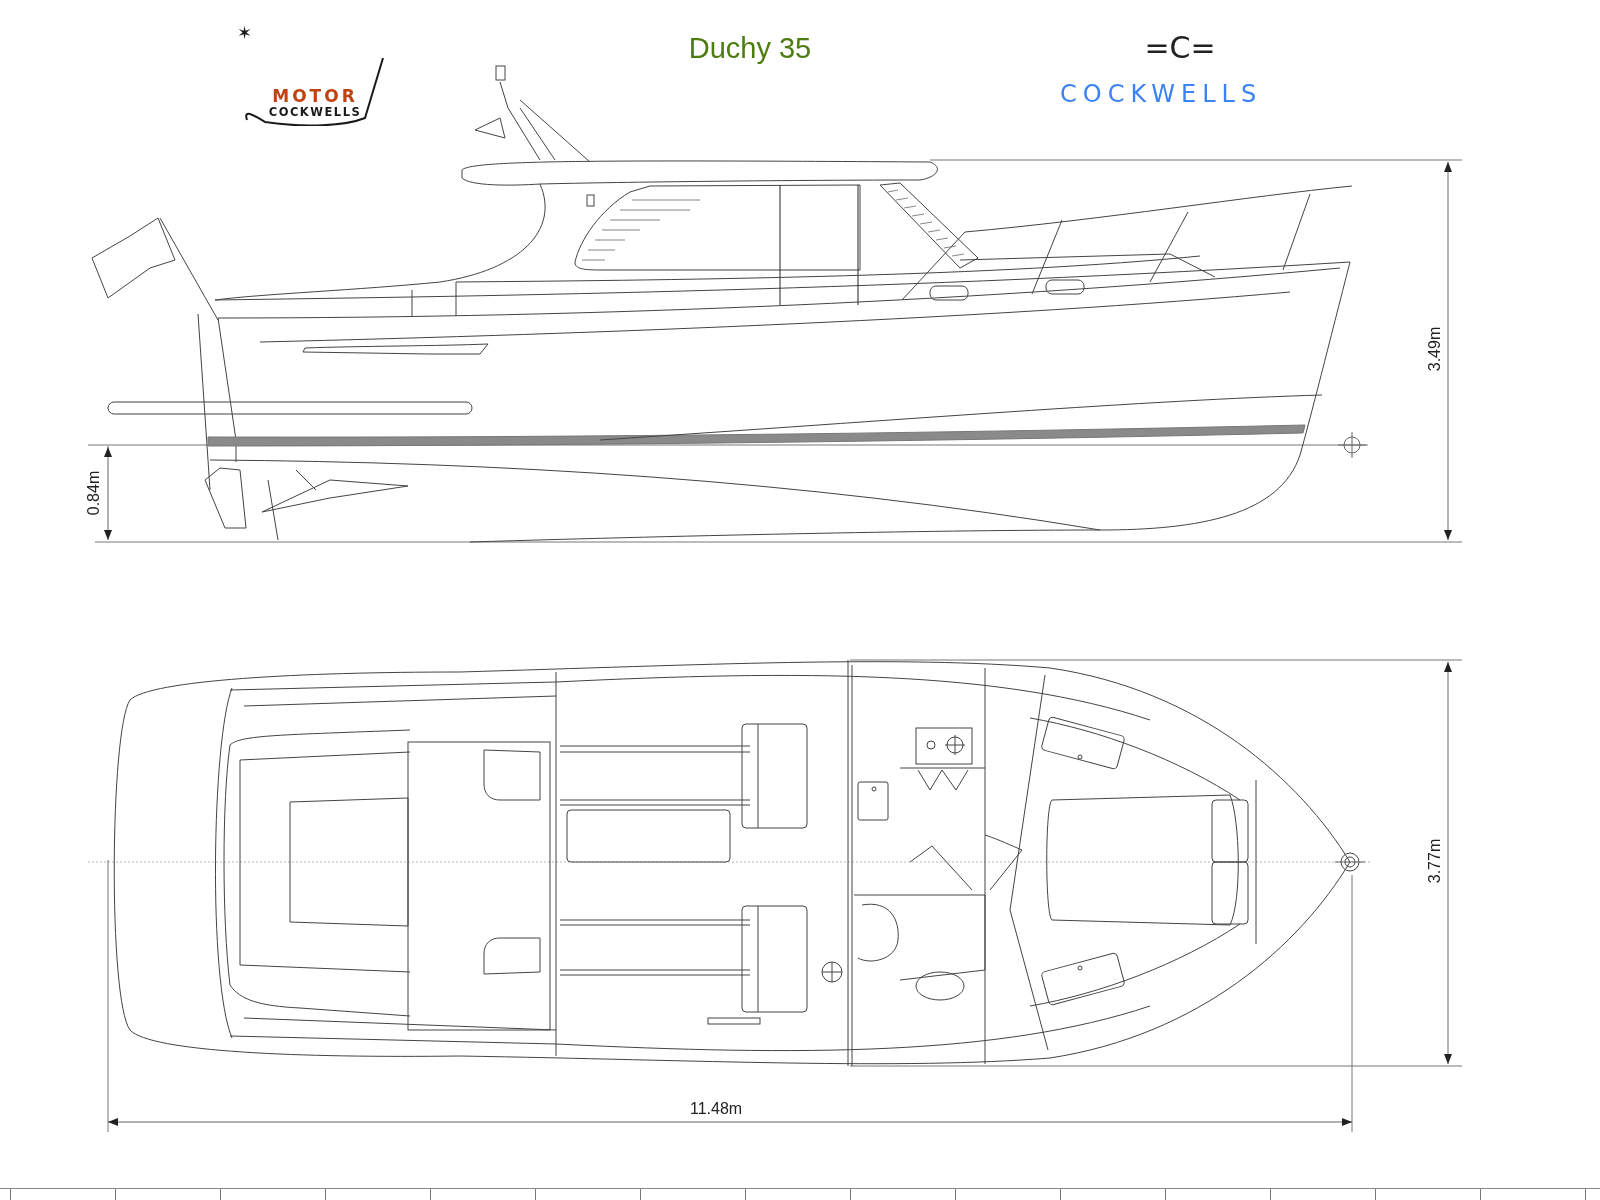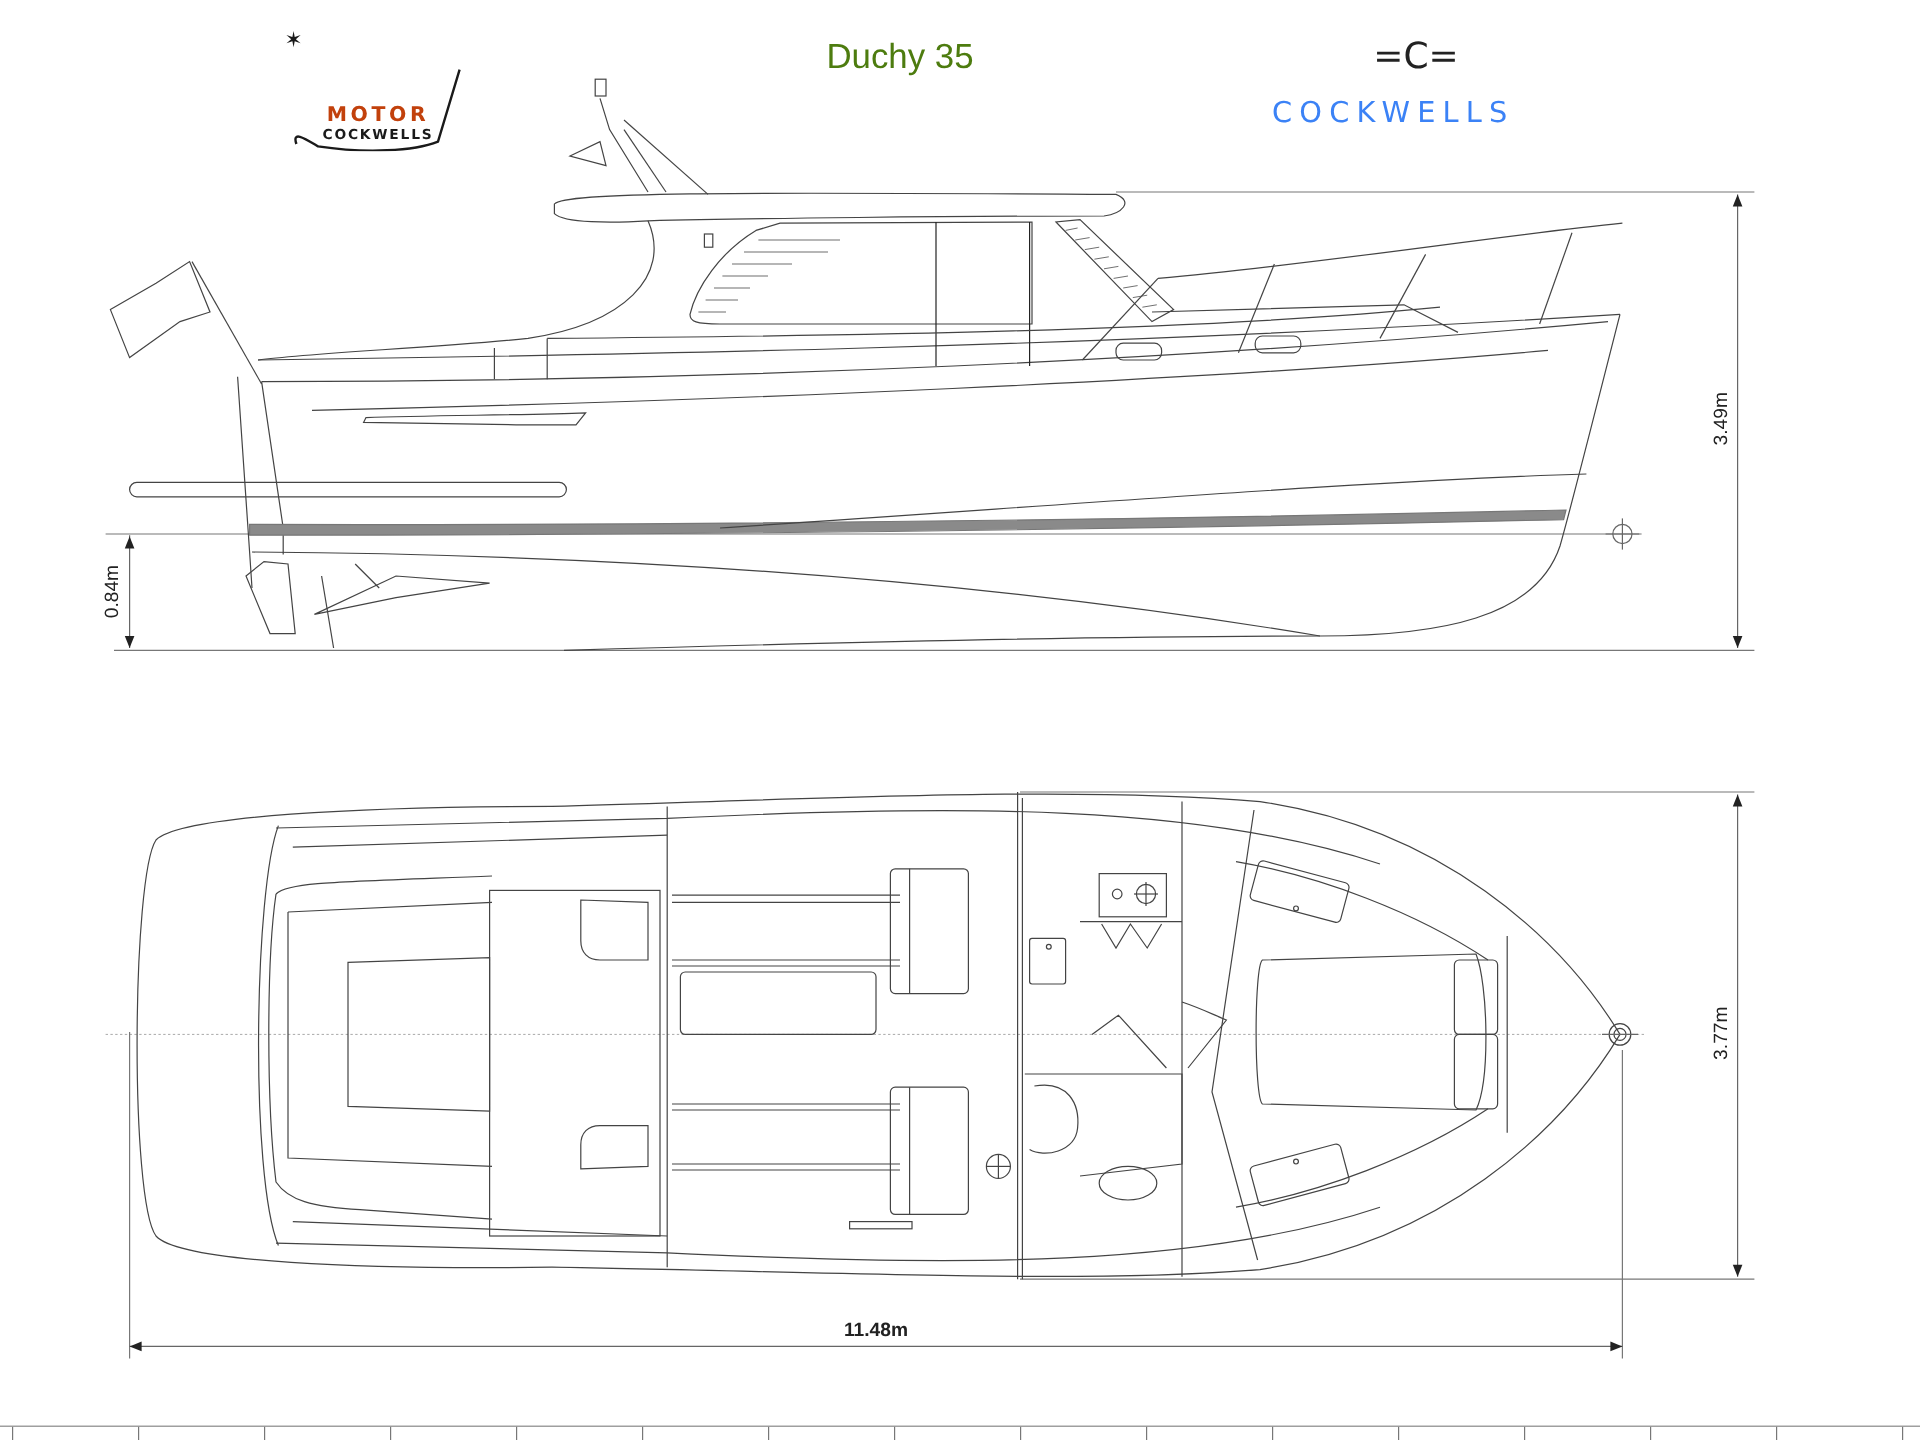--- a/index.html
+++ b/index.html
@@ -243,21 +243,21 @@
 </div>
 
 <div id="cockwells-logo" class="abs">
   <div class="cw-mark">=C=</div>
   <div class="cw-name">COCKWELLS</div>
 </div>
 
 <div class="abs dim-label vert" style="left:1405px; top:340px; width:60px; text-align:center;">3.49m</div>
 <div class="abs dim-label vert" style="left:64px; top:484px; width:60px; text-align:center;">0.84m</div>
 <div class="abs dim-label vert" style="left:1405px; top:852px; width:60px; text-align:center;">3.77m</div>
-<div class="abs dim-label" style="left:690px; top:1100px; width:80px; text-align:center;font-weight:bold;">11.48m</div>
+<div class="abs dim-label" style="left:690px; top:1100px; width:80px; text-align:left;">11.48m</div>
 
 <div id="scale-bar" class="abs">
     <div class="scale-div" style="left: 10px;"></div>
     <div class="scale-div" style="left: 115px;"></div>
     <div class="scale-div" style="left: 220px;"></div>
     <div class="scale-div" style="left: 325px;"></div>
     <div class="scale-div" style="left: 430px;"></div>
     <div class="scale-div" style="left: 535px;"></div>
     <div class="scale-div" style="left: 640px;"></div>
     <div class="scale-div" style="left: 745px;"></div>

